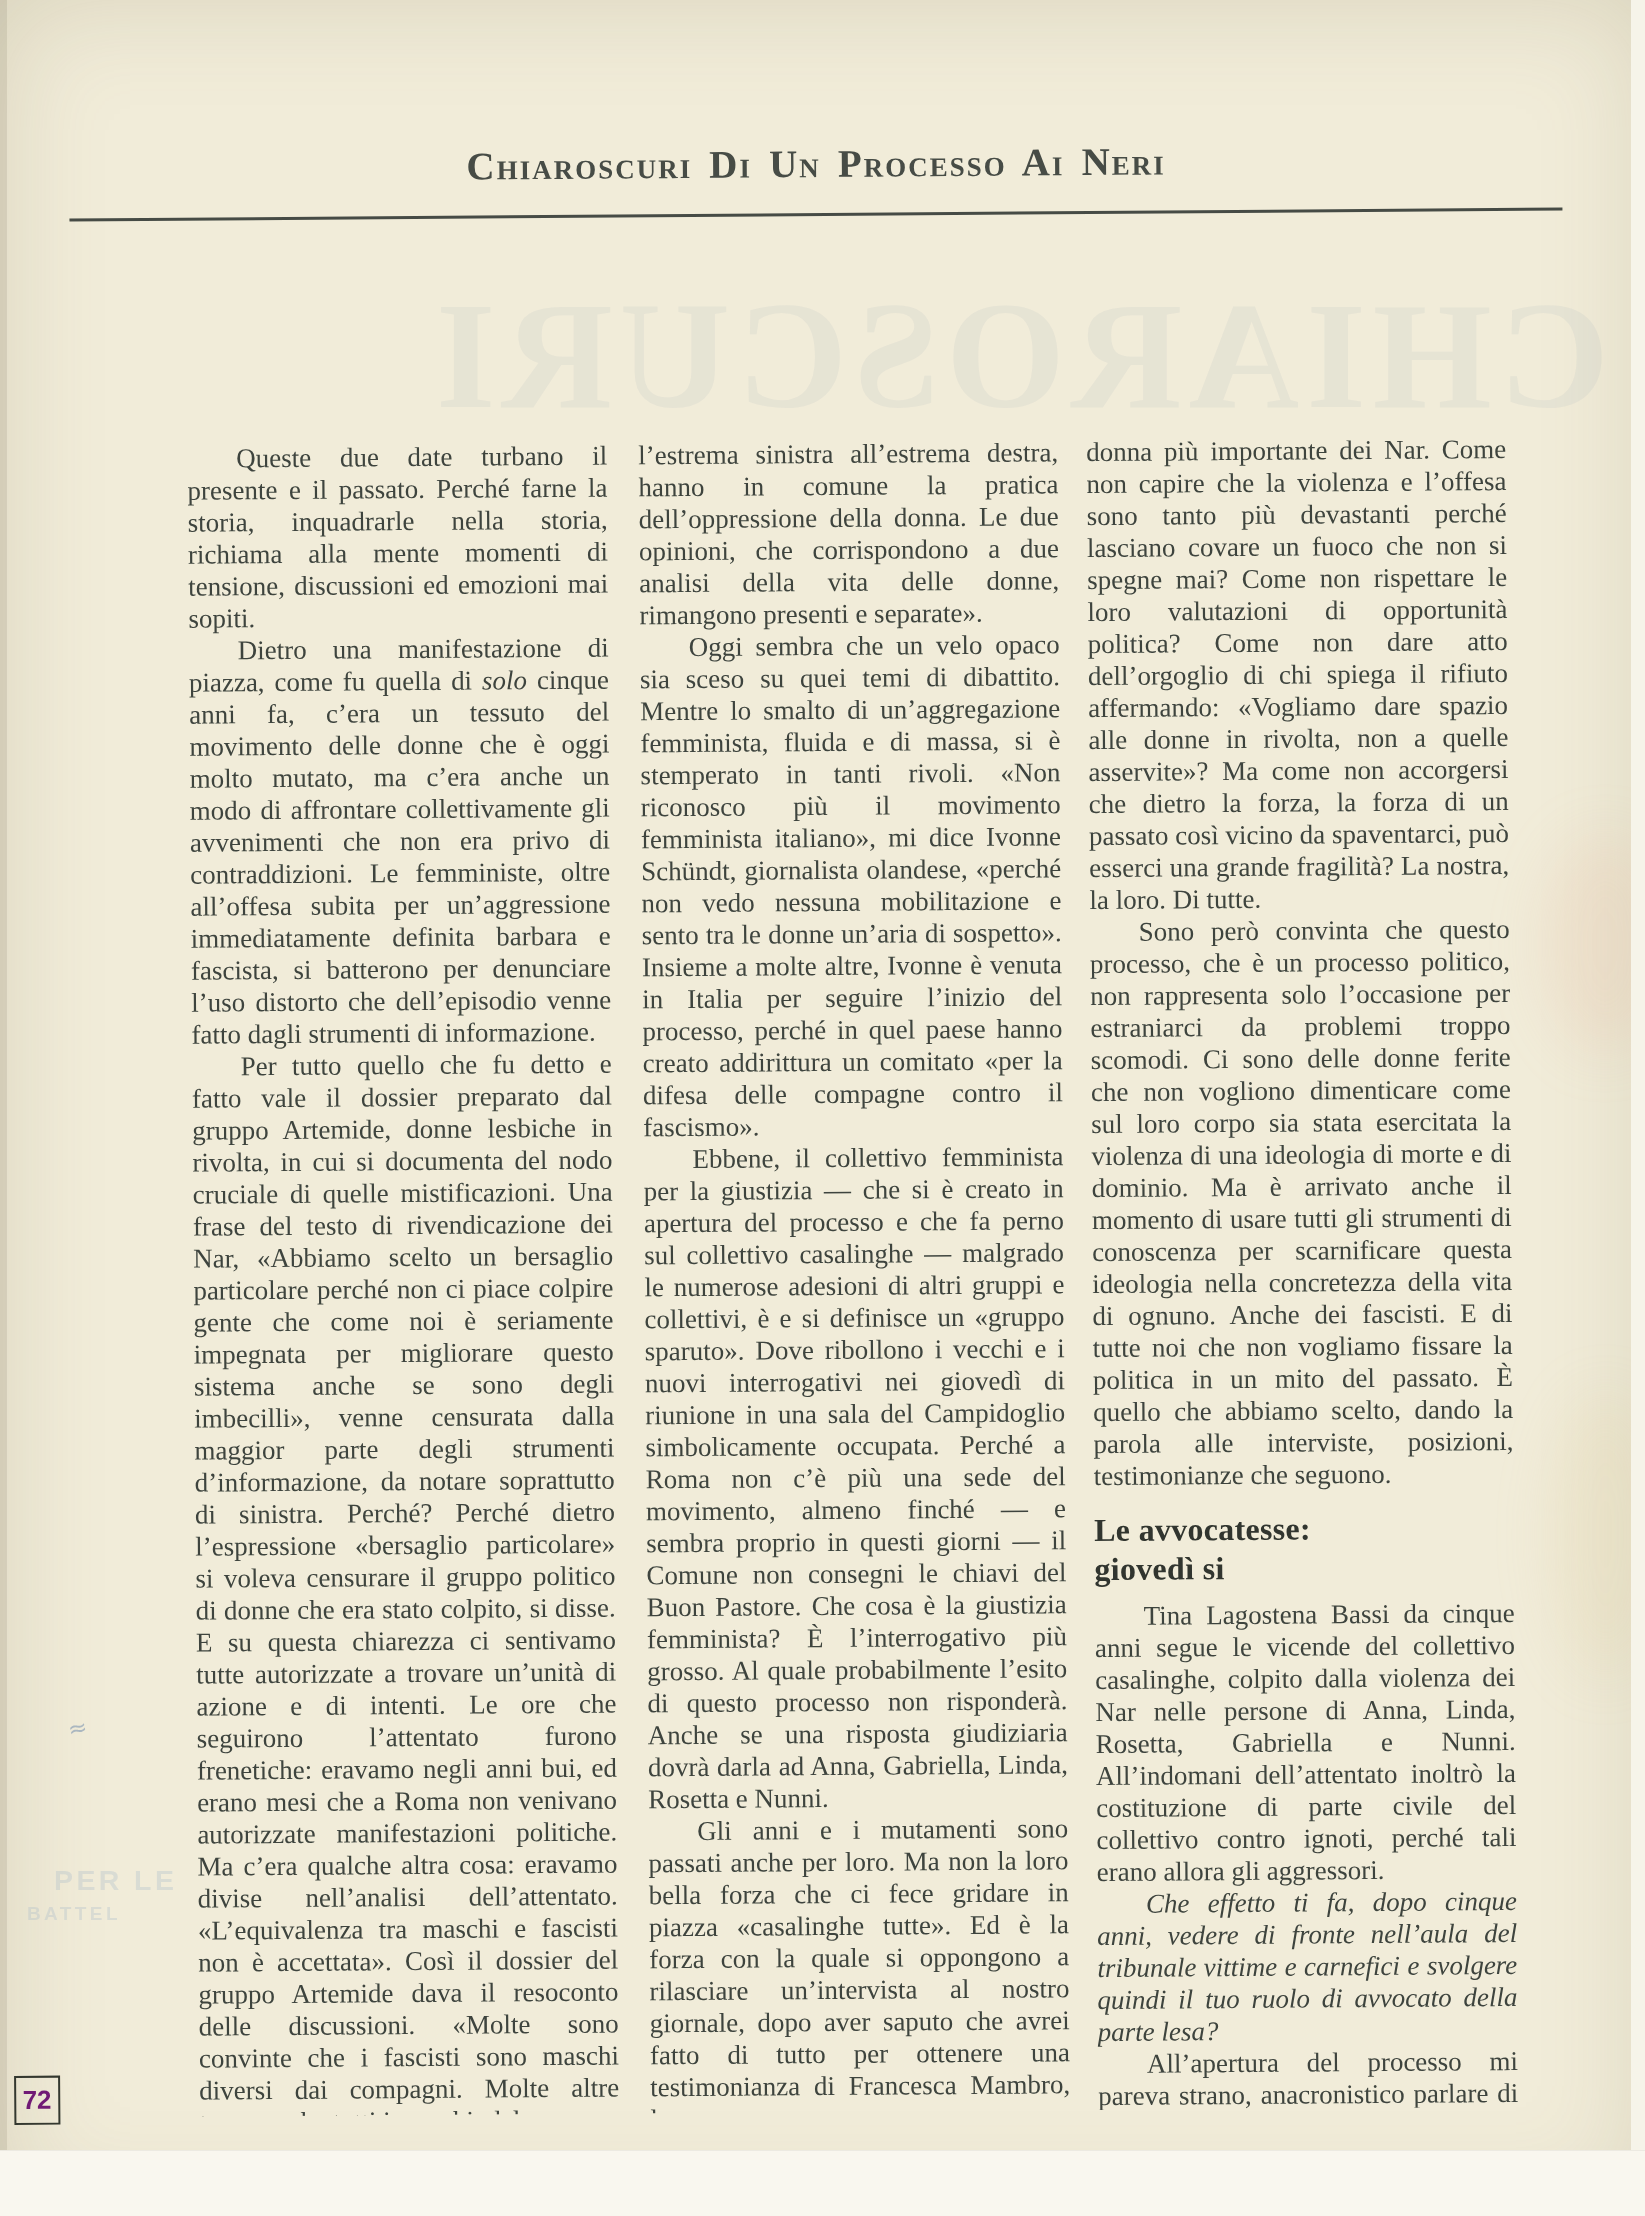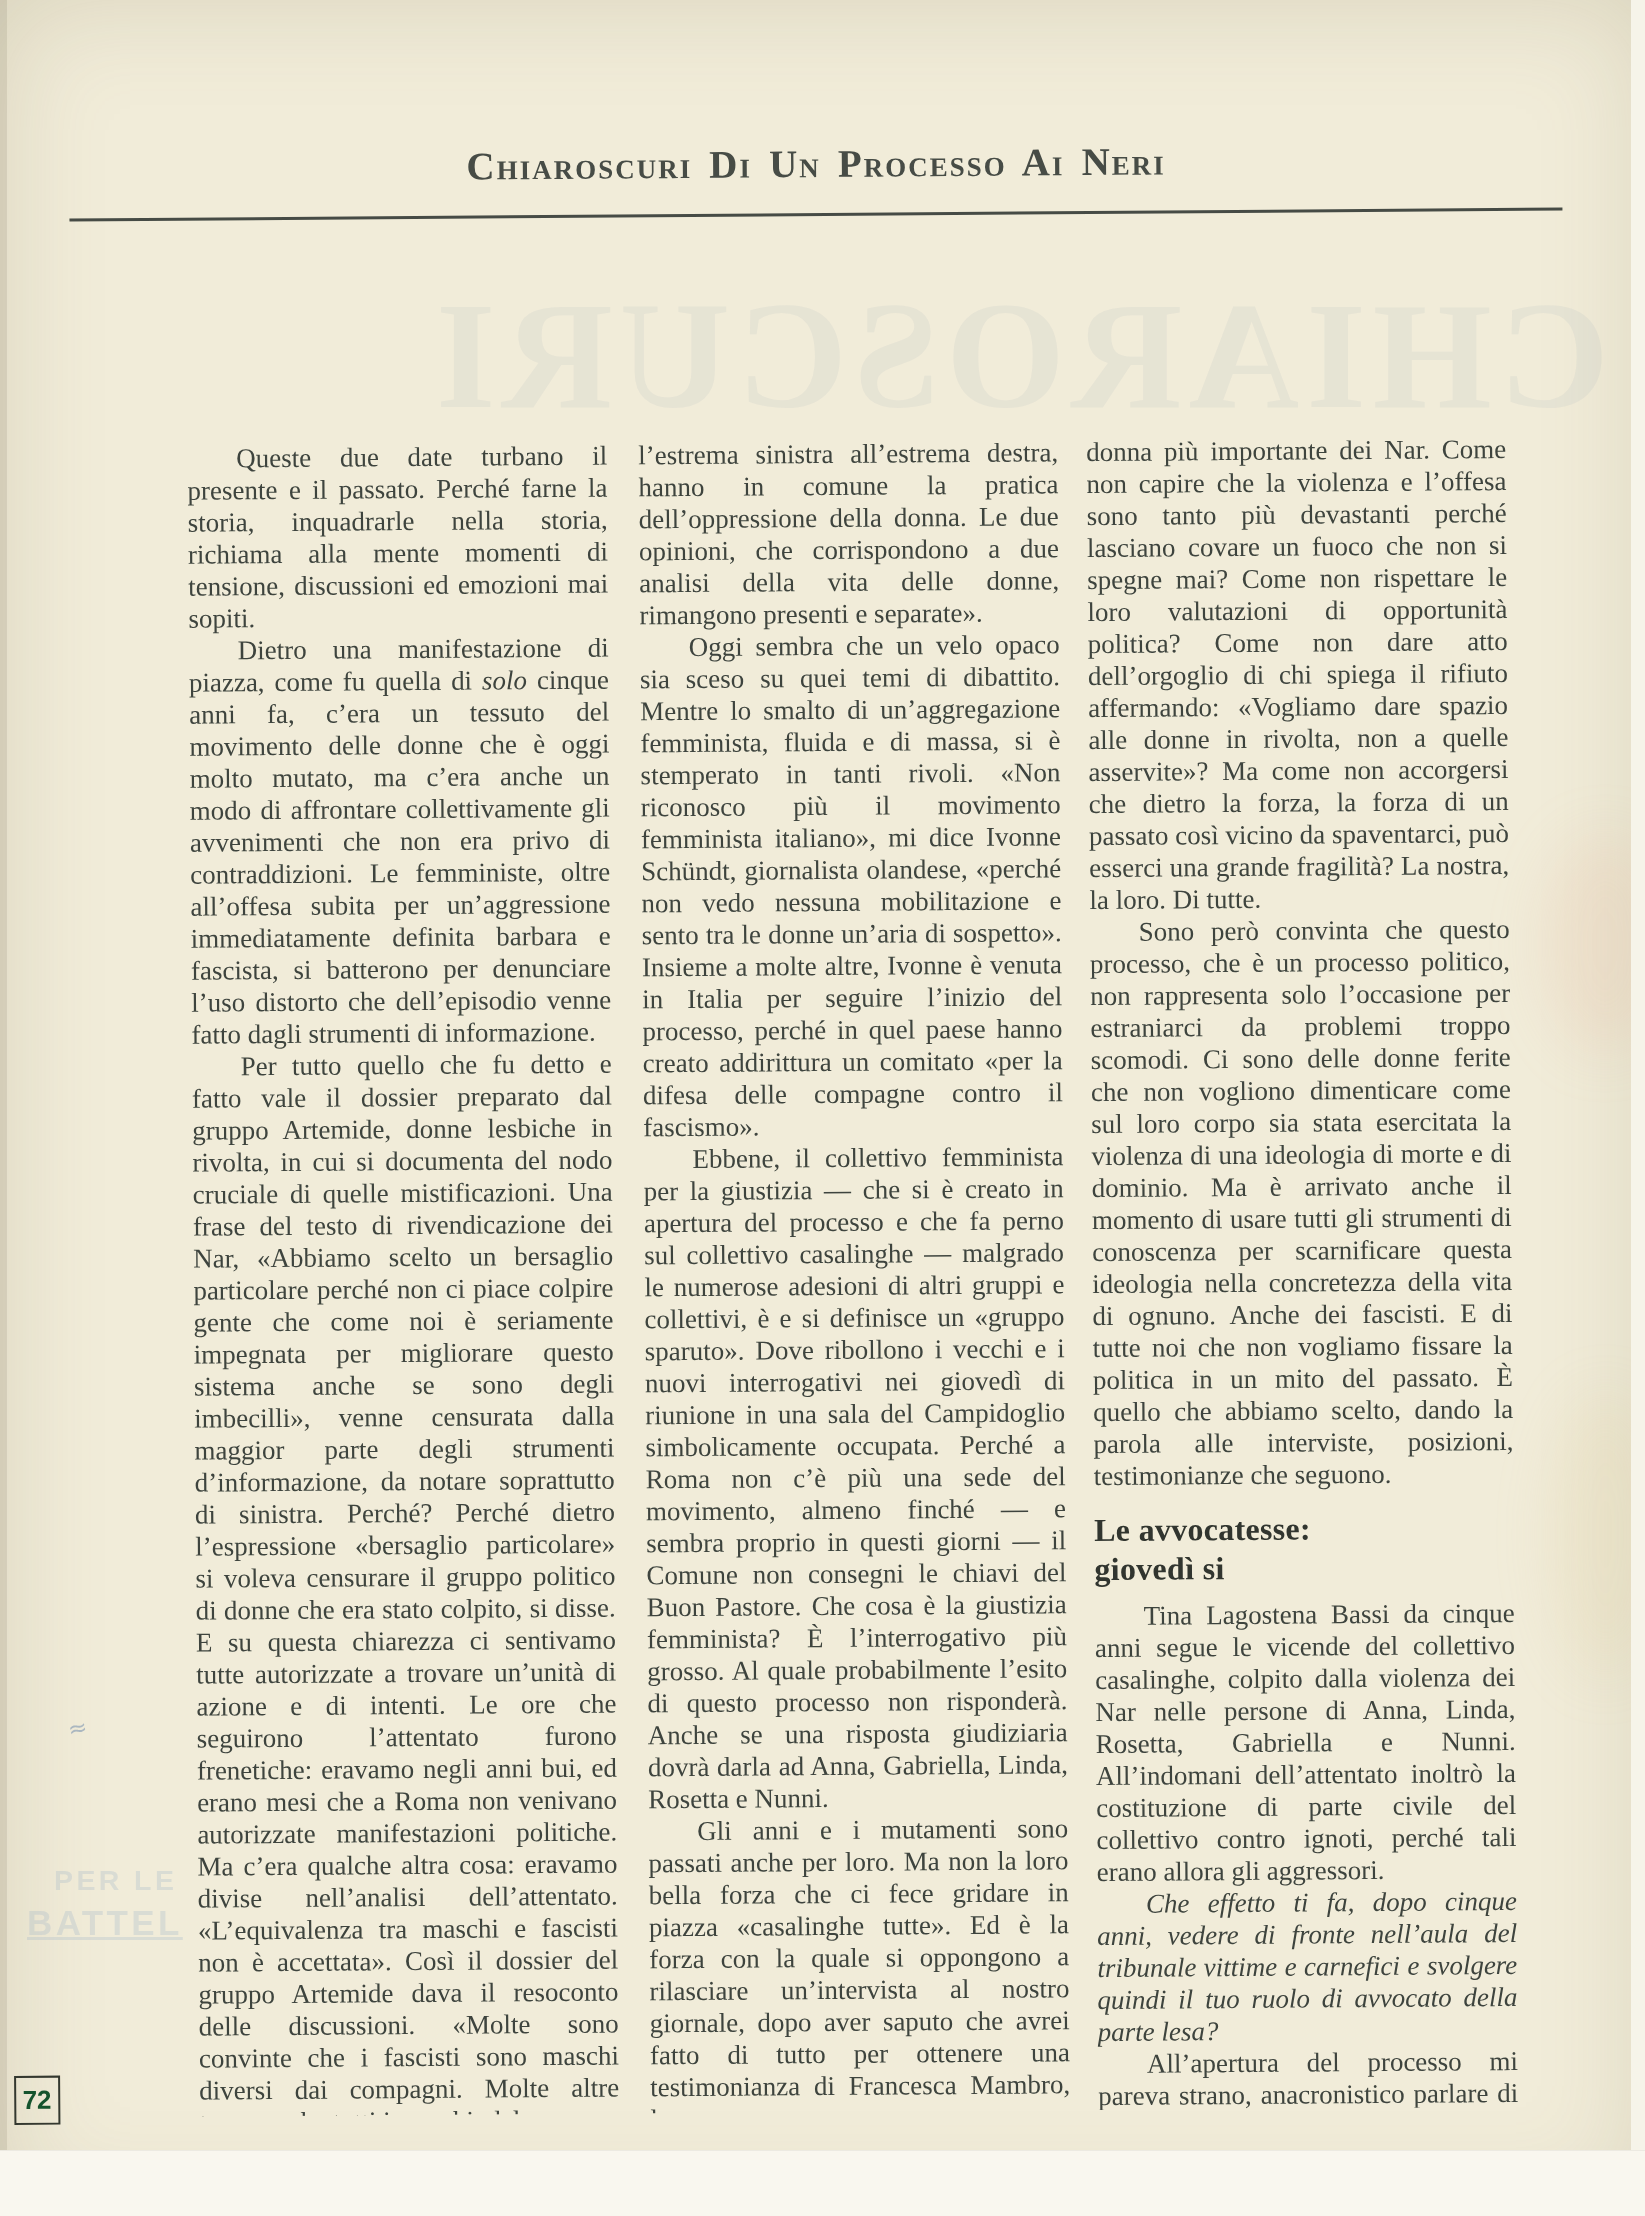--- a/index.html
+++ b/index.html
@@ -27,21 +27,21 @@
     transform:scaleX(-1);
     white-space:nowrap;
     font-family:"Liberation Serif", serif;
   }
   .ghost-line{
     position:absolute;
     font-family:"Liberation Sans", sans-serif;
     font-weight:bold;color:#9fb4c8;opacity:0.28;letter-spacing:3.4px;
   }
   .ghost-l1{left:54px;top:1864px;font-size:28.5px;}
-  .ghost-l2{left:27px;top:1903px;font-size:35px;text-decoration:underline;}
+  .ghost-l2{left:27px;top:1903px;font-size:19px;}
   .pen-mark{
     position:absolute;left:68px;top:1715px;
     color:#5a7ba6;opacity:0.45;font-size:23px;transform:rotate(-12deg);
     font-family:"DejaVu Sans", sans-serif;
   }
 
   .content{position:absolute;left:0;top:0;width:100%;height:100%;
     transform:rotate(-0.42deg);transform-origin:823px 1108px;}
 
   h1.title{
@@ -75,21 +75,21 @@
     font-weight:700;letter-spacing:0.3px;
     color:#31352f;text-align:left;text-indent:0;
   }
   .pagenum-box{
     position:absolute;left:6.8px;top:2070px;
     width:46px;height:49px;
     border:2.7px solid #34382f;
     box-sizing:border-box;
     display:flex;align-items:center;justify-content:center;
     font-family:"Liberation Sans", sans-serif;
-    font-weight:bold;font-size:26px;color:#14532d;
+    font-weight:bold;font-size:26px;color:#701a75;
     background:transparent;
   }
 </style>
 </head>
 <body>
 
 <div class="page">
 
   <div class="ghost-title">CHIAROSCURI</div>
   <div class="ghost-line ghost-l1">PER LE</div>

